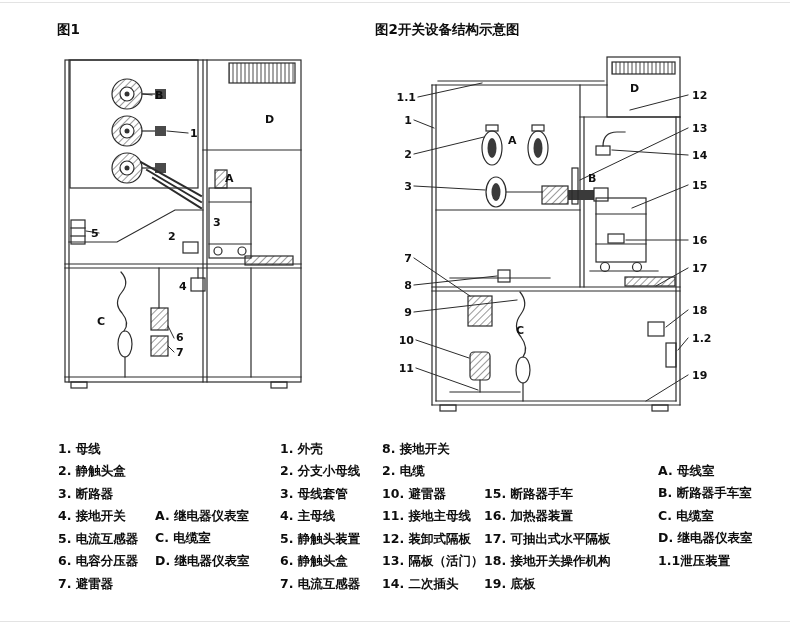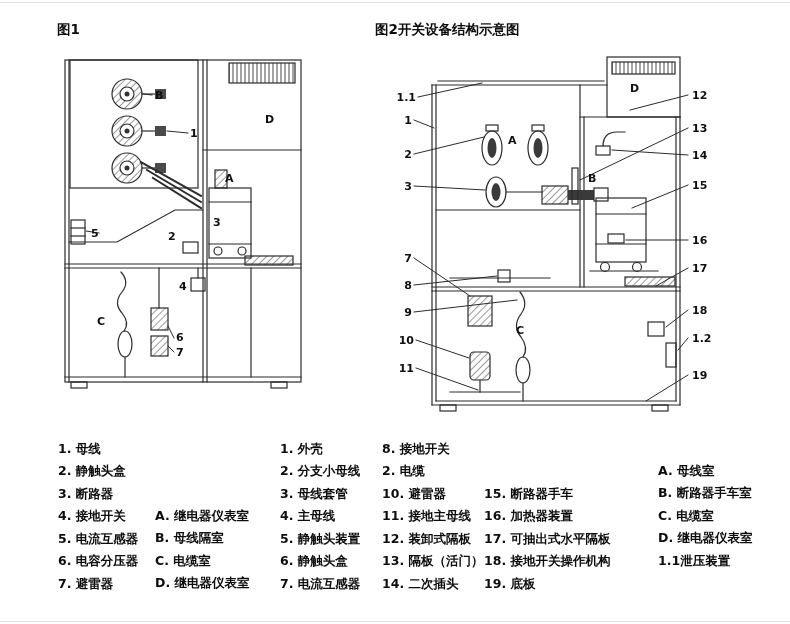--- a/index.html
+++ b/index.html
@@ -288,21 +288,20 @@
     <div class="lrow">2. 静触头盒</div>
     <div class="lrow">3. 断路器</div>
     <div class="lrow">4. 接地开关</div>
     <div class="lrow">5. 电流互感器</div>
     <div class="lrow">6. 电容分压器</div>
     <div class="lrow">7. 避雷器</div>
   </div>
 
   <div class="lcol" style="left:155px; top:505px;">
     <div class="lrow">A. 继电器仪表室</div>
-    <div class="lrow">B. 母线隔室</div>
     <div class="lrow">C. 电缆室</div>
     <div class="lrow">D. 继电器仪表室</div>
   </div>
 
   <div class="lcol" style="left:280px; top:438px;">
     <div class="lrow">1. 外壳</div>
     <div class="lrow">2. 分支小母线</div>
     <div class="lrow">3. 母线套管</div>
     <div class="lrow">4. 主母线</div>
     <div class="lrow">5. 静触头装置</div>

